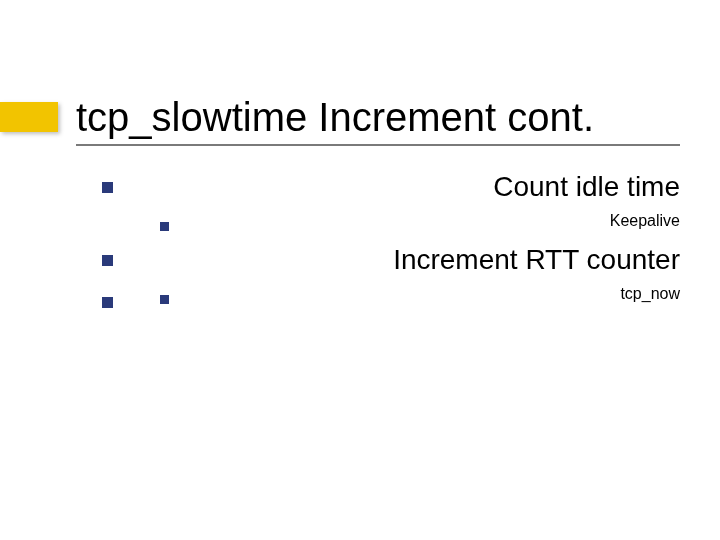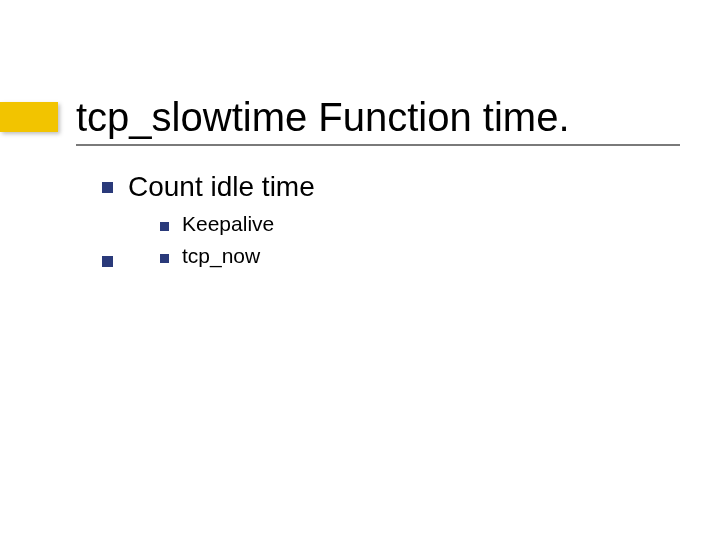--- a/index.html
+++ b/index.html
@@ -57,35 +57,36 @@
   }
   ul {
     list-style: none;
     padding: 0;
     margin: 0;
   }
   ul.level1 > li {
     position: relative;
     padding-left: 30px;
     margin-bottom: 4px;
+    text-align: right;
   }
   ul.level1 > li.gap-top {
     margin-top: 10px;
   }
   ul.level1 > li::before {
     content: "";
     position: absolute;
     left: 4px;
     top: 14px;
     width: 11px;
     height: 11px;
     background: #2a3a7a;
   }
   ul.level2 {
-    font-size: 21px;
+    font-size: 16px;
     margin-top: 4px;
     margin-bottom: 4px;
     padding-left: 28px;
   }
   ul.level2 > li {
     position: relative;
     padding-left: 26px;
     margin-bottom: 2px;
   }
   ul.level2 > li::before {
@@ -98,33 +99,36 @@
     background: #2a3a7a;
   }
 </style>
 </head>
 <body>
 
 <div class="slide">
 
   <div class="title-wrap">
     <div class="title-accent"></div>
-    <div class="title-text">tcp_slowtime Function time.</div>
+    <div class="title-text">tcp_slowtime Increment cont.</div>
   </div>
   <div class="title-underline"></div>
 
   <div class="content">
     <ul class="level1">
       <li>
         <span>Count idle time</span>
         <ul class="level2">
           <li>
             <span>Keepalive</span>
           </li>
         </ul>
+      </li>
+      <li class="gap-top">
+        <span>Increment RTT counter</span>
       </li>
       <li>
         <ul class="level2">
           <li>
             <span>tcp_now</span>
           </li>
         </ul>
       </li>
     </ul>
   </div>

